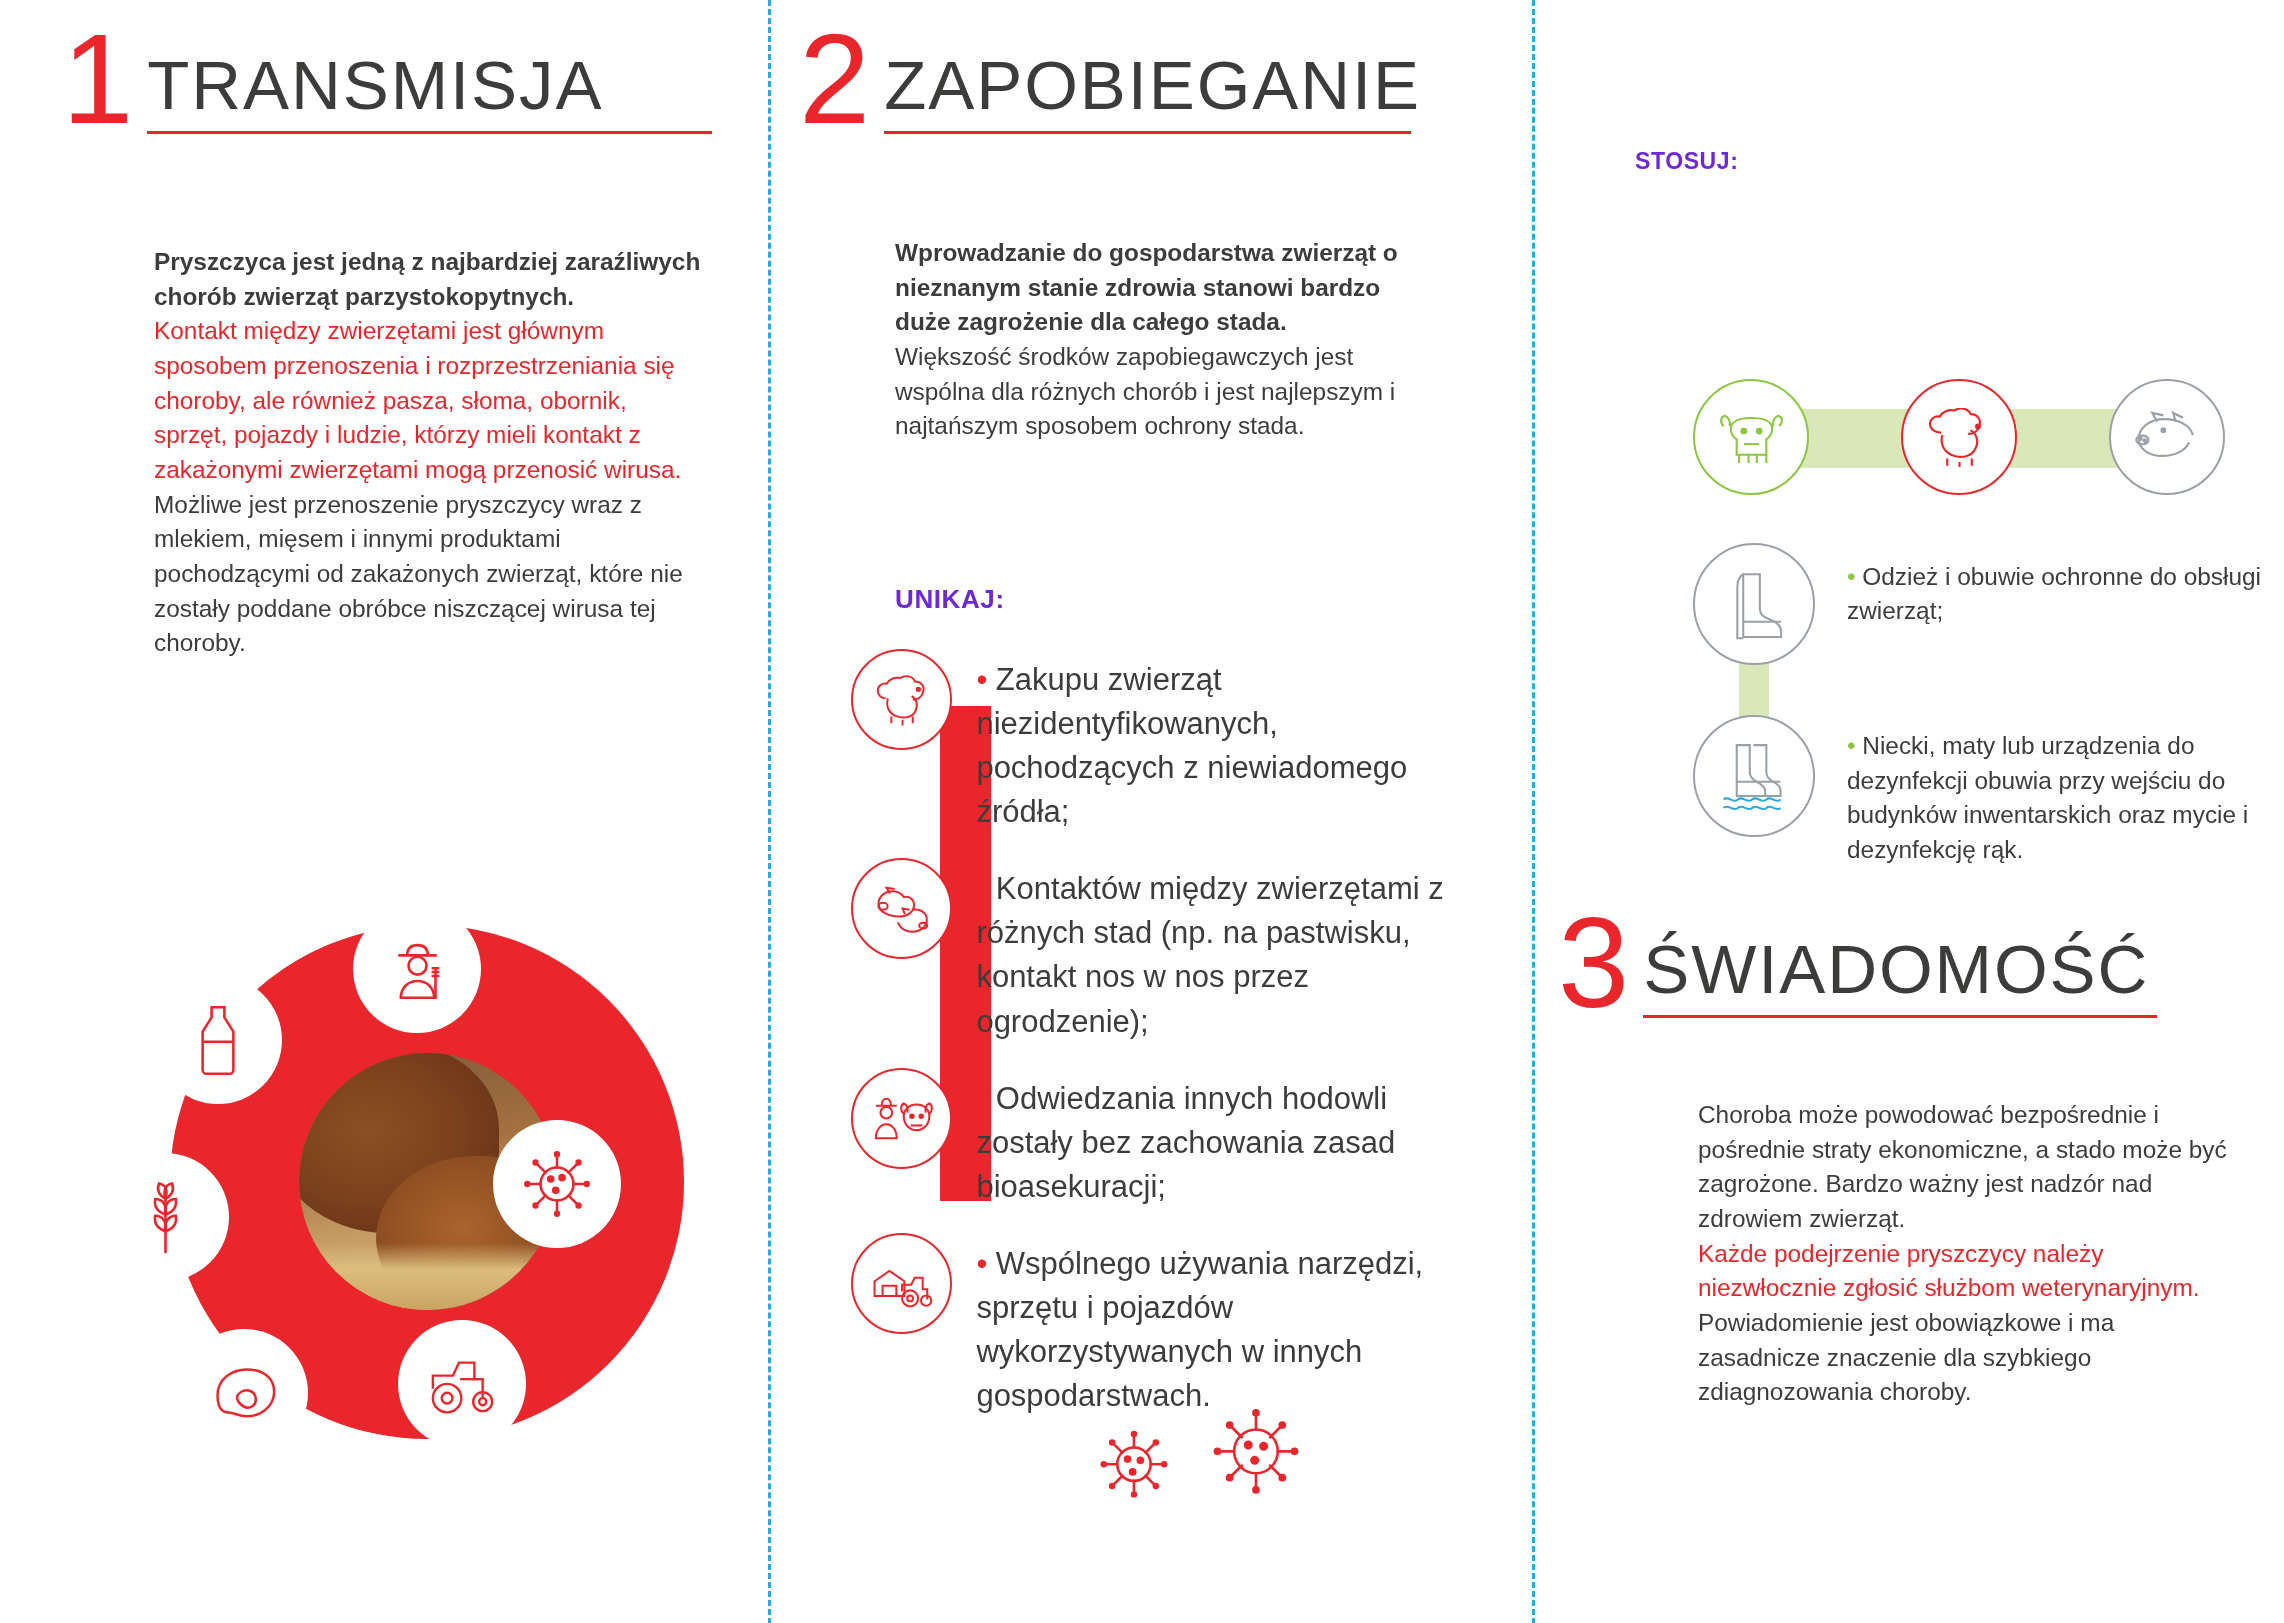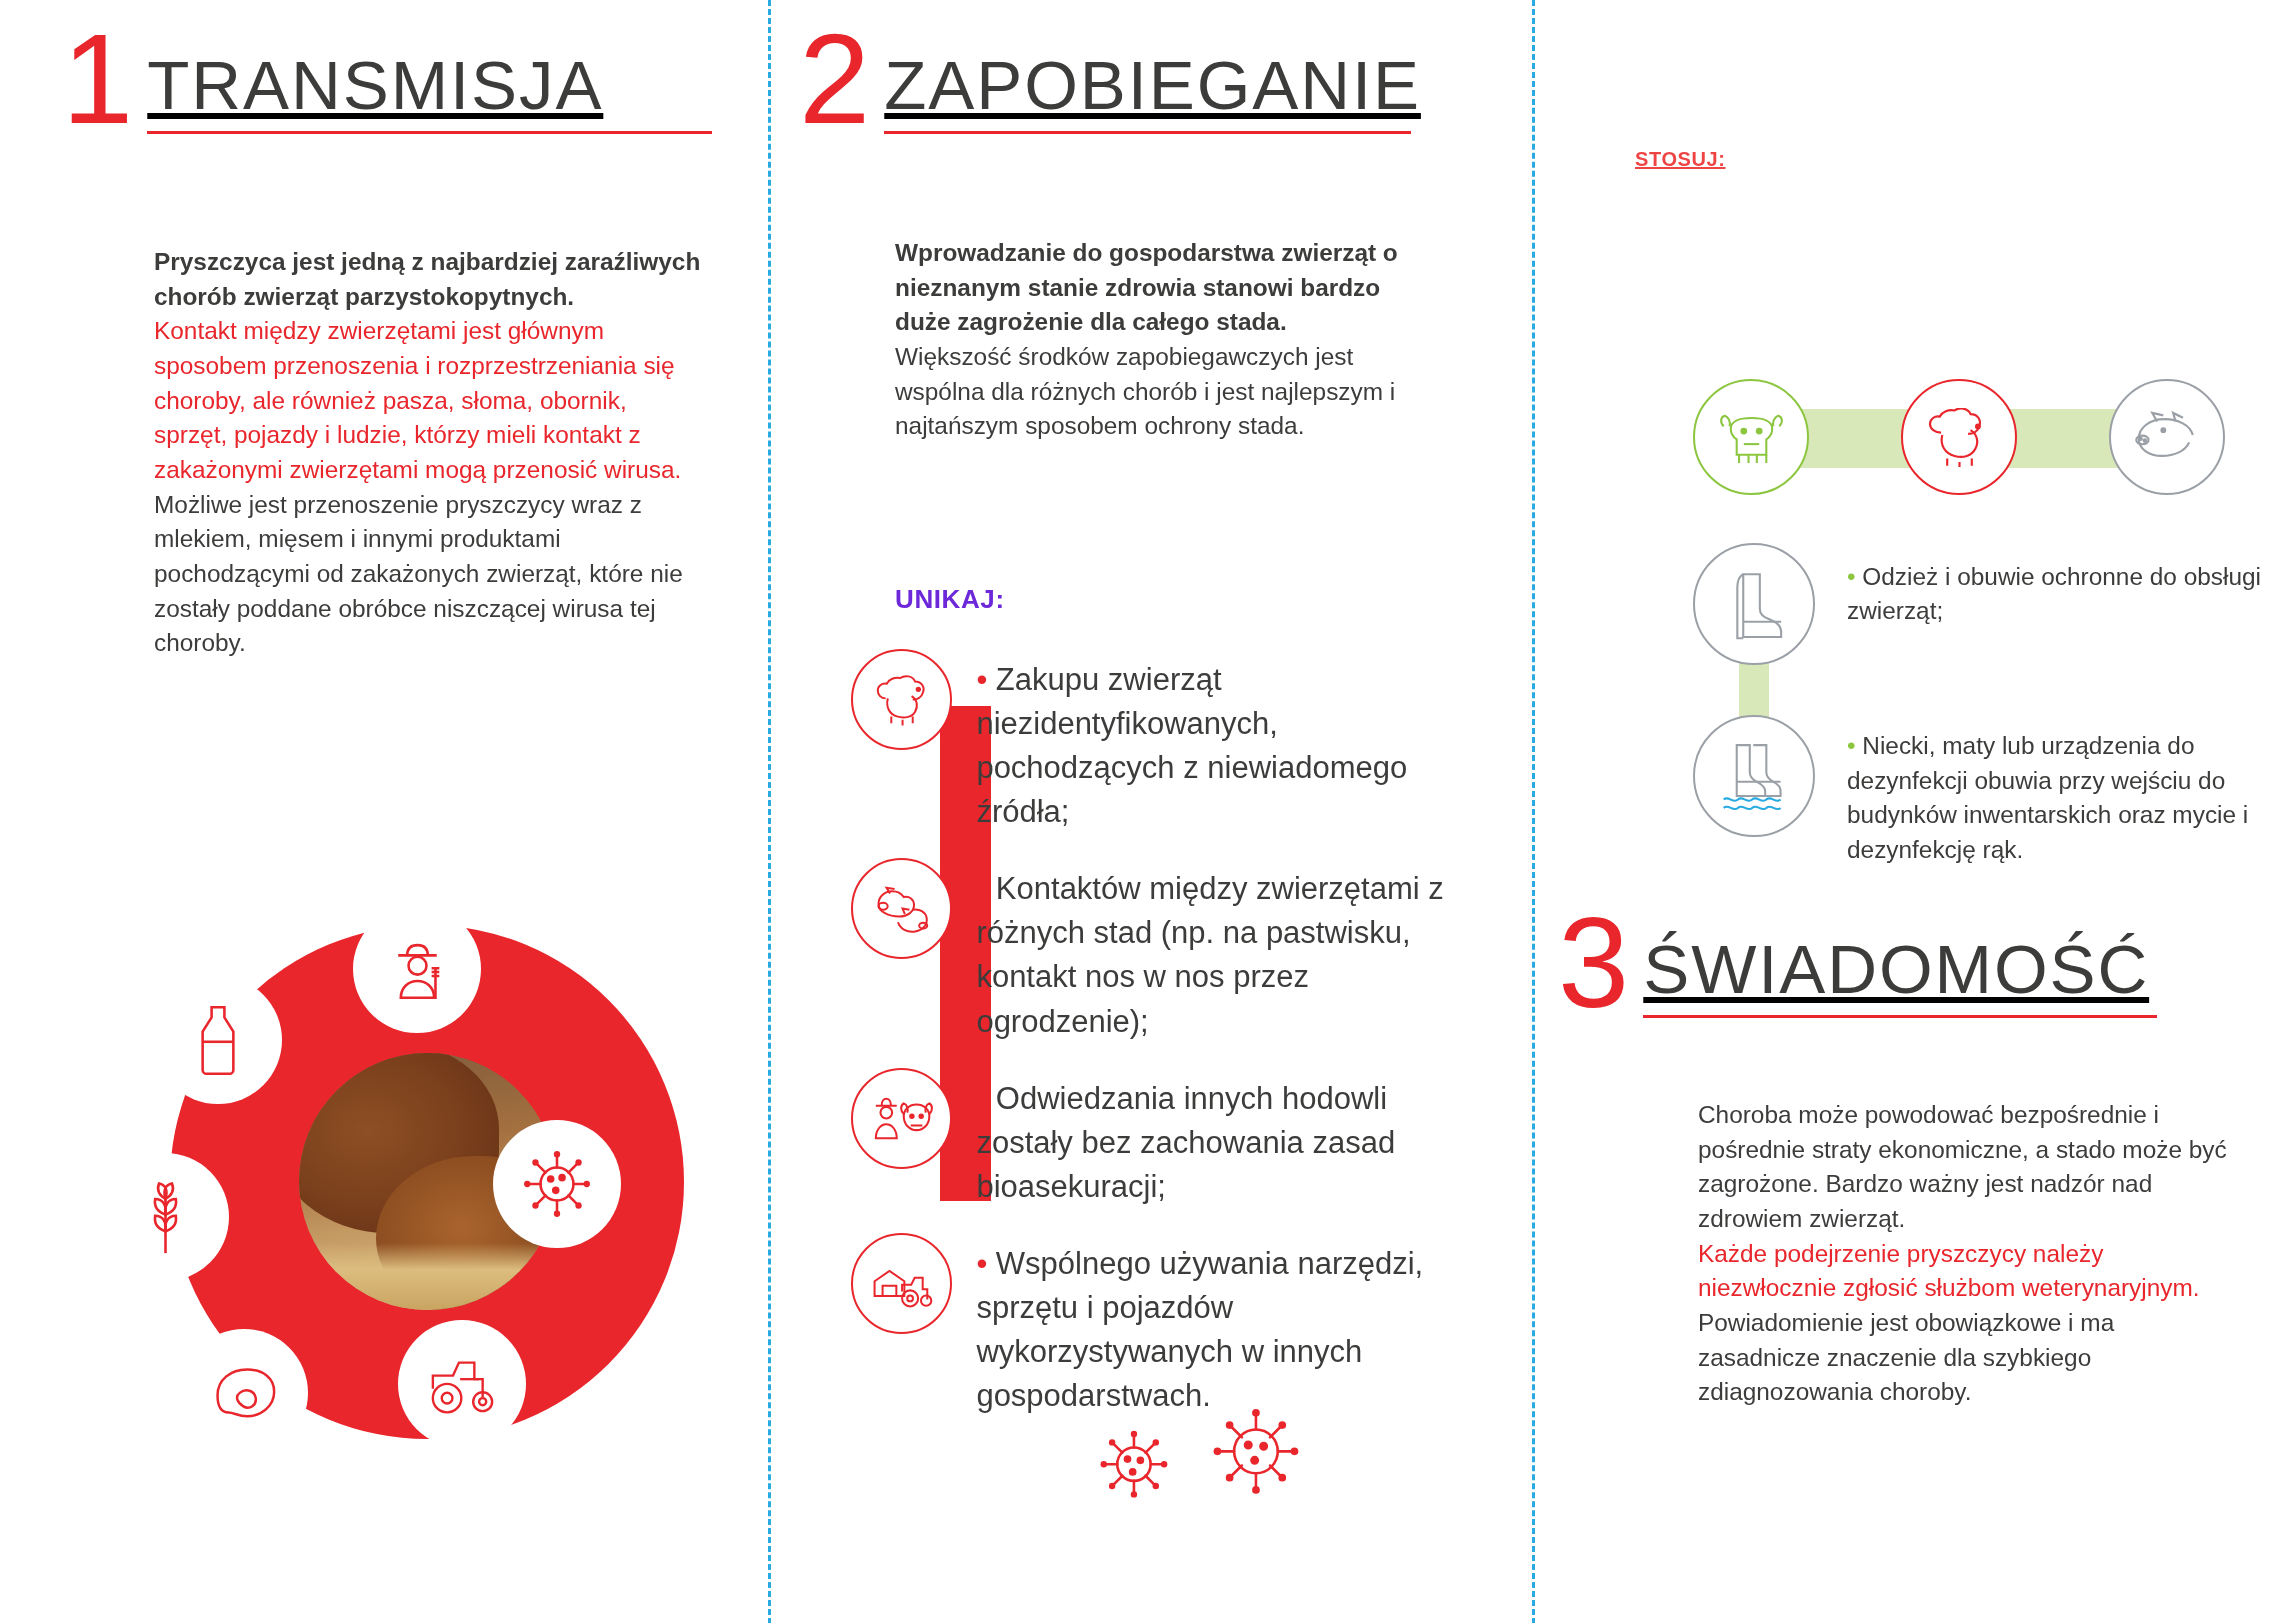--- a/index.html
+++ b/index.html
@@ -51,21 +51,20 @@
     color: #E8262C;
     font-size: 128px;
     line-height: 0.82;
     font-weight: 400;
     font-family: "Liberation Sans", sans-serif;
     letter-spacing: -2.6px;
   }
   .sec-title-wrap {
     margin-left: 16.7px;
     padding-top: 24.4px;
-    text-decoration: underline;
   }
   .sec-title {
     font-size: 69px;
     letter-spacing: 1.9px;
     color: #3C3C3B;
     font-weight: 400;
     line-height: 1;
     white-space: nowrap;
   }
   .sec-rule {
@@ -78,25 +77,24 @@
   .body-text {
     font-size: 24.4px;
     line-height: 1.42;
     color: #3C3C3B;
   }
   .body-text b, .bold {
     font-weight: bold;
   }
   .red { color: #E8262C; }
   .lead-green {
-    color: #ef4444;
+    color: #6d28d9;
     font-weight: bold;
-    font-size: 20px;
+    font-size: 23px;
     letter-spacing: 0.6px;
-    text-decoration: underline;
   }
   .lead-red {
     color: #6d28d9;
     font-weight: bold;
     font-size: 26px;
     letter-spacing: 0.6px;
   }
 
   
   .c1-head { position: absolute; left: 62px; top: 27px; }

